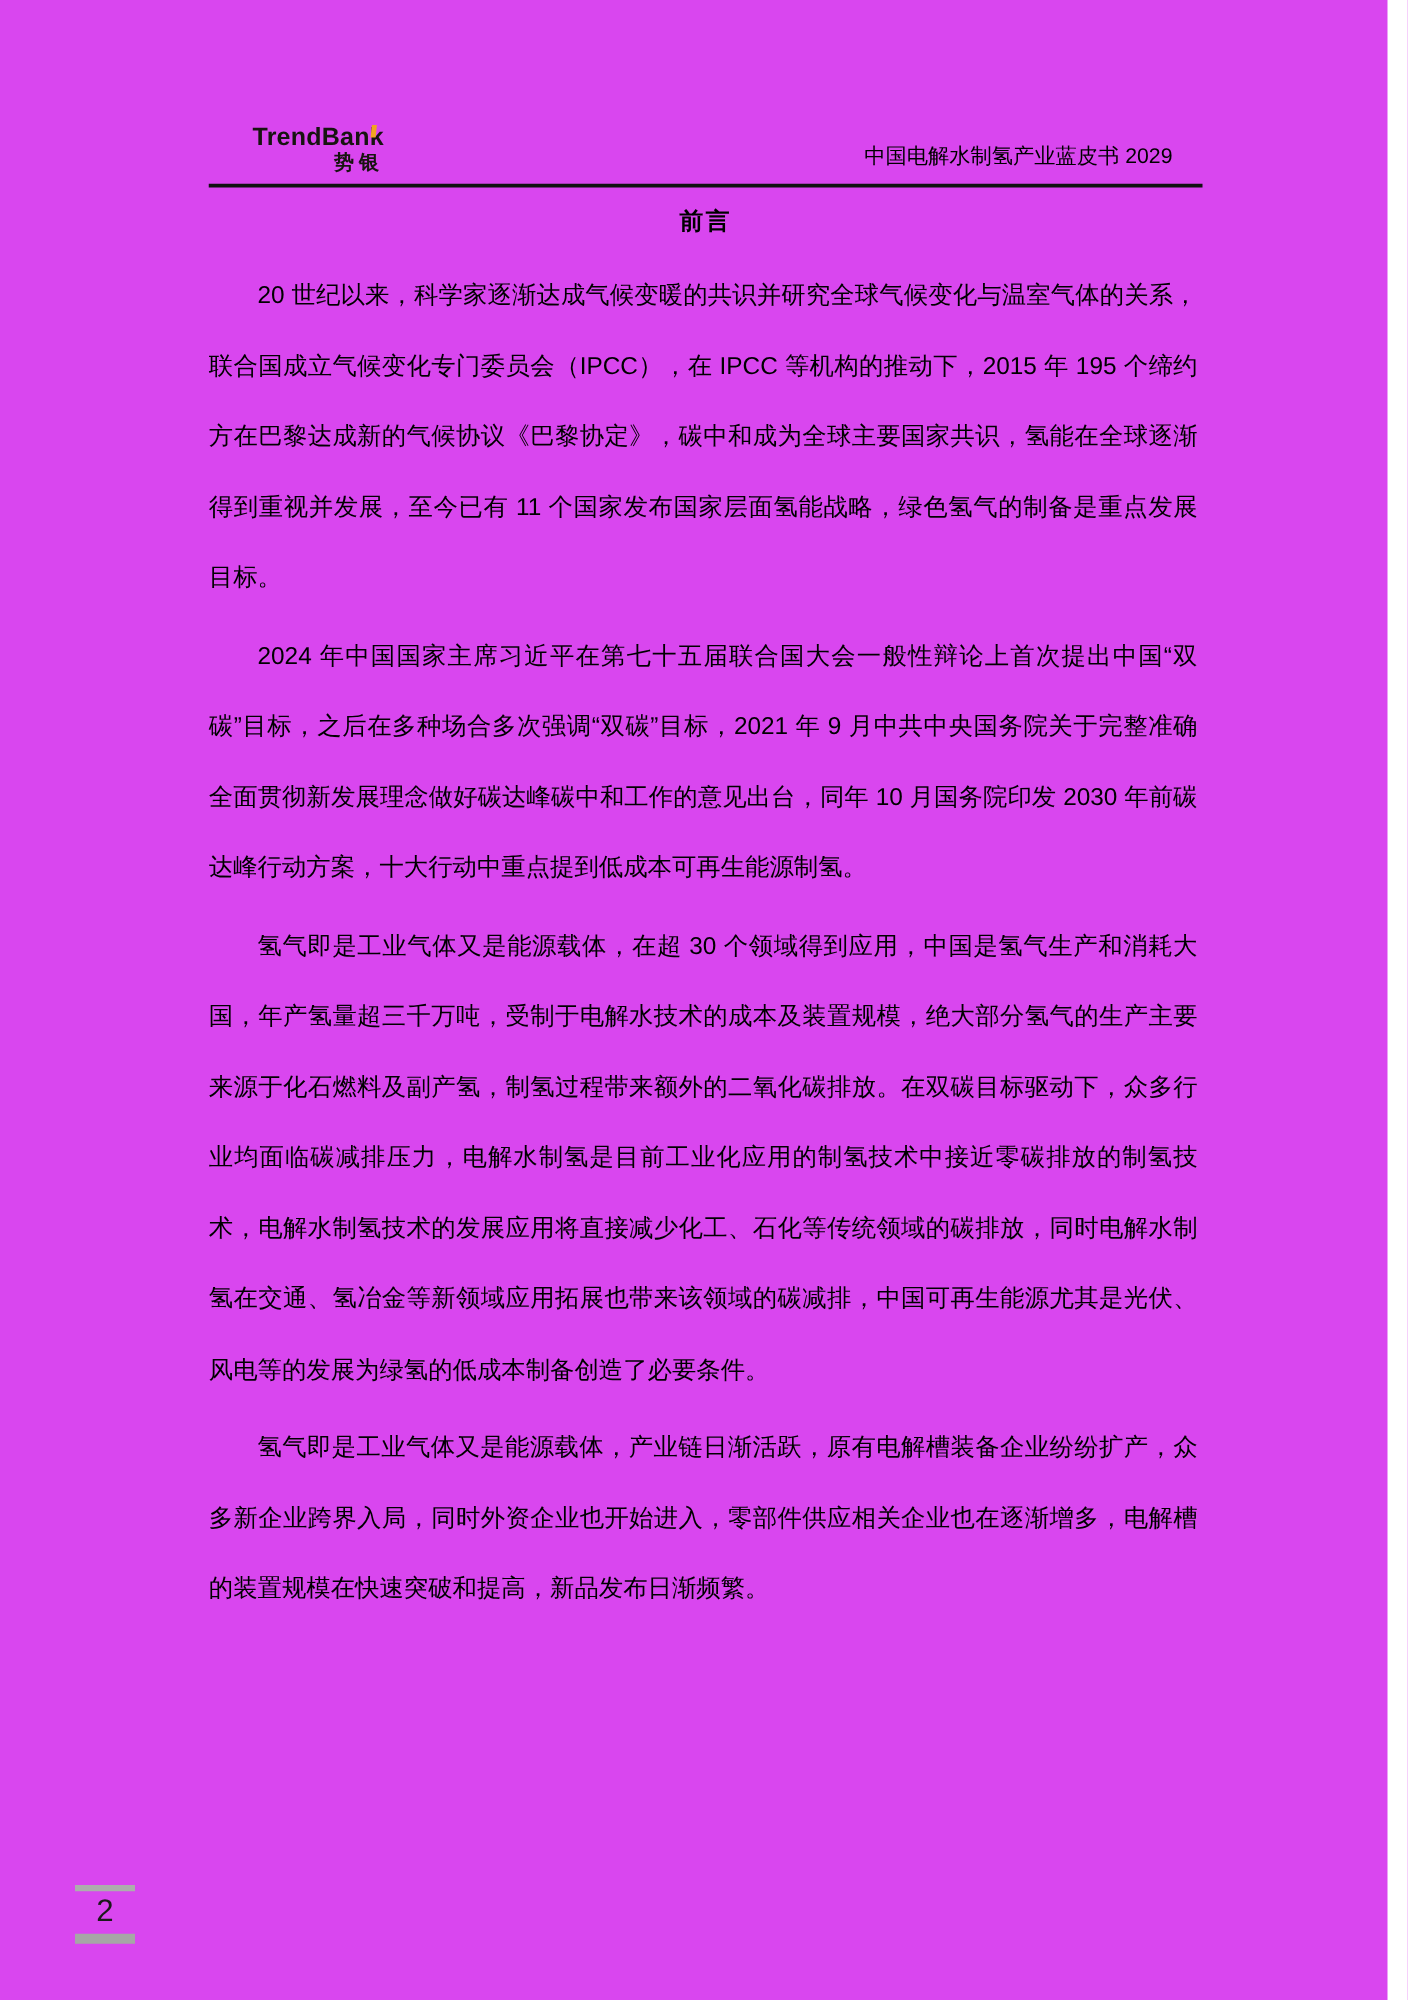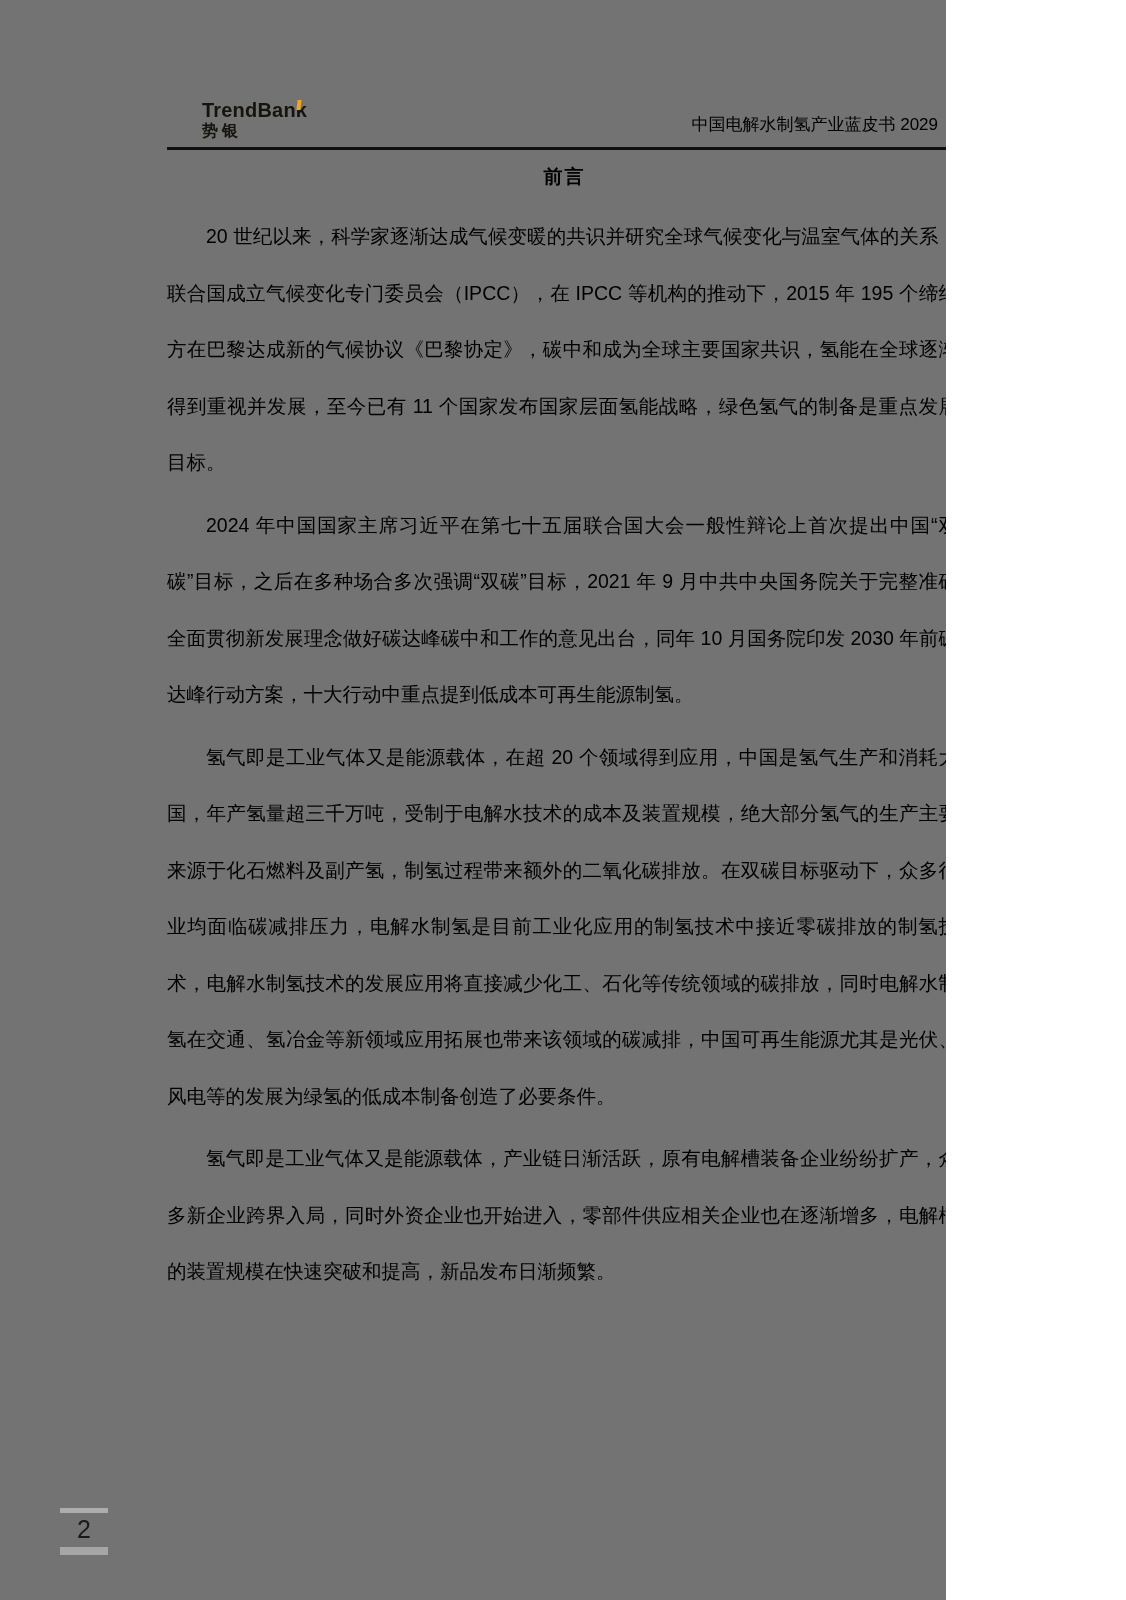--- a/index.html
+++ b/index.html
@@ -1,20 +1,20 @@
 <!DOCTYPE html>
 <html><head>
 <meta charset="utf-8">
 <style>
   html, body { margin: 0; padding: 0; background: #ffffff; }
   .page {
     position: relative;
-    width: 946px;
+    width: 1110px;
     height: 1600px;
-    background: #737373;
+    background: #d946ef;
     font-family: "Liberation Sans", sans-serif;
     color: #000000;
     overflow: hidden;
   }
 
   
   .logo {
     position: absolute;
     left: 202px;
     top: 100px;
@@ -40,20 +40,21 @@
     background: #F2A51F;
     transform: skewX(-6deg);
   }
   .logo-subtitle {
     margin-top: 3px;
     font-size: 16px;
     font-weight: 700;
     letter-spacing: 4px;
     color: #171410;
     white-space: nowrap;
+    text-align: right;
   }
   .doc-title {
     position: absolute;
     top: 113px;
     left: 167px;
     width: 771px;            
     text-align: right;
     font-size: 17px;
     font-weight: 400;
     color: #000000;
@@ -137,21 +138,21 @@
 
   <div class="doc-title">中国电解水制氢产业蓝皮书 2029</div>
 
   <div class="header-rule"></div>
 
   <div class="page-title">前言</div>
 
   <div class="body-text">
     <p>20 世纪以来，科学家逐渐达成气候变暖的共识并研究全球气候变化与温室气体的关系，联合国成立气候变化专门委员会（IPCC），在 IPCC 等机构的推动下，2015 年 195 个缔约方在巴黎达成新的气候协议《巴黎协定》，碳中和成为全球主要国家共识，氢能在全球逐渐得到重视并发展，至今已有 11 个国家发布国家层面氢能战略，绿色氢气的制备是重点发展目标。</p>
     <p>2024 年中国国家主席习近平在第七十五届联合国大会一般性辩论上首次提出中国“双碳”目标，之后在多种场合多次强调“双碳”目标，2021 年 9 月中共中央国务院关于完整准确全面贯彻新发展理念做好碳达峰碳中和工作的意见出台，同年 10 月国务院印发 2030 年前碳达峰行动方案，十大行动中重点提到低成本可再生能源制氢。</p>
-    <p>氢气即是工业气体又是能源载体，在超 20 个领域得到应用，中国是氢气生产和消耗大国，年产氢量超三千万吨，受制于电解水技术的成本及装置规模，绝大部分氢气的生产主要来源于化石燃料及副产氢，制氢过程带来额外的二氧化碳排放。在双碳目标驱动下，众多行业均面临碳减排压力，电解水制氢是目前工业化应用的制氢技术中接近零碳排放的制氢技术，电解水制氢技术的发展应用将直接减少化工、石化等传统领域的碳排放，同时电解水制氢在交通、氢冶金等新领域应用拓展也带来该领域的碳减排，中国可再生能源尤其是光伏、风电等的发展为绿氢的低成本制备创造了必要条件。</p>
+    <p>氢气即是工业气体又是能源载体，在超 30 个领域得到应用，中国是氢气生产和消耗大国，年产氢量超三千万吨，受制于电解水技术的成本及装置规模，绝大部分氢气的生产主要来源于化石燃料及副产氢，制氢过程带来额外的二氧化碳排放。在双碳目标驱动下，众多行业均面临碳减排压力，电解水制氢是目前工业化应用的制氢技术中接近零碳排放的制氢技术，电解水制氢技术的发展应用将直接减少化工、石化等传统领域的碳排放，同时电解水制氢在交通、氢冶金等新领域应用拓展也带来该领域的碳减排，中国可再生能源尤其是光伏、风电等的发展为绿氢的低成本制备创造了必要条件。</p>
     <p>氢气即是工业气体又是能源载体，产业链日渐活跃，原有电解槽装备企业纷纷扩产，众多新企业跨界入局，同时外资企业也开始进入，零部件供应相关企业也在逐渐增多，电解槽的装置规模在快速突破和提高，新品发布日渐频繁。</p>
   </div>
 
   <div class="footer-bar-top"></div>
   <div class="page-number">2</div>
   <div class="footer-bar-bottom"></div>
 
 </div>
 
 </body></html>

